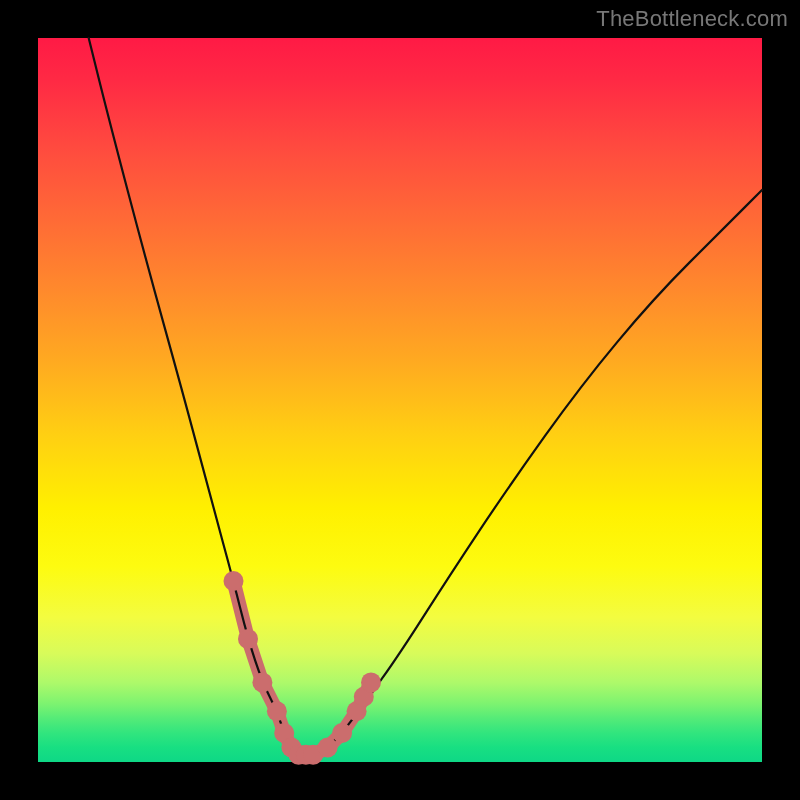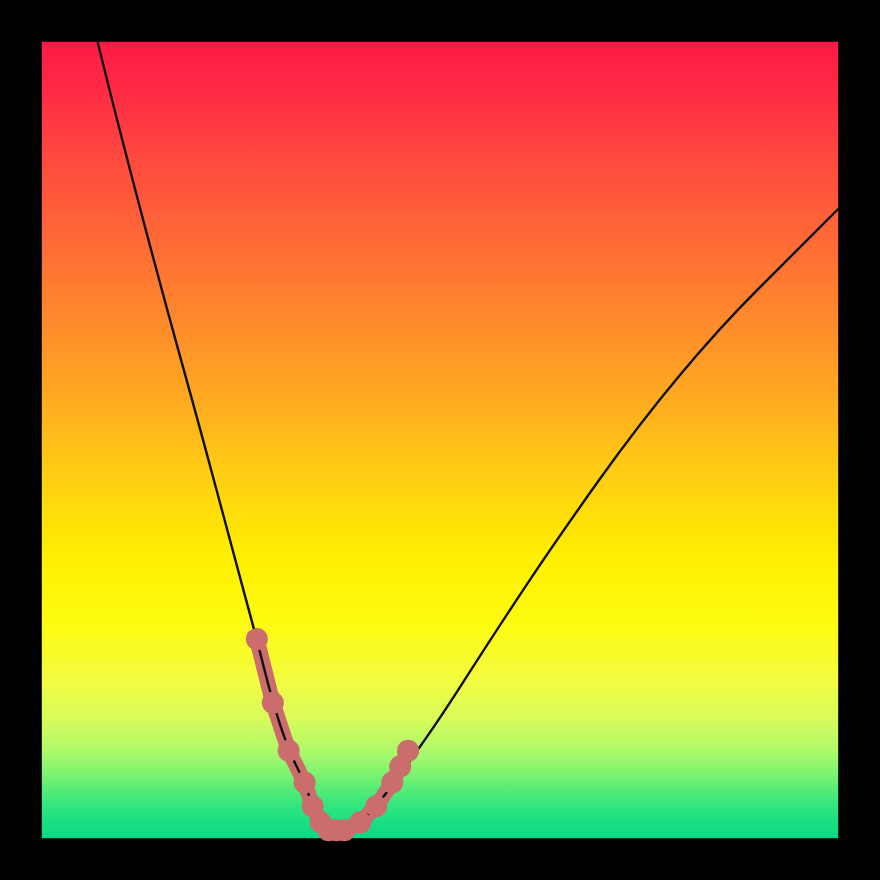--- a/index.html
+++ b/index.html
@@ -78,20 +78,21 @@
     stroke-width: 14;
     stroke-linecap: round;
     stroke-linejoin: round;
   }
 </style>
 </head>
 <body>
 
 <div class="frame">
 
+  <div class="watermark">TheBottleneck.com</div>
 
   <div class="plot-area">
     <svg class="curve" viewBox="0 0 724 724" preserveAspectRatio="none">
       <path id="bead-link" class="bead-link" d="M 195.5 543.0 L 210.0 600.9 L 224.4 644.4 L 238.9 673.3 L 246.2 695.0 L 253.4 709.5 L 260.6 716.8 L 267.9 716.8 L 275.1 716.8 L 289.6 709.5 L 304.1 695.0 L 318.6 673.3 L 325.8 658.8 L 333.0 644.4"></path>
       <path id="main-curve" class="curve-path" d="M 50.7 0.0 Q 50.7 0.0 61.5 43.4 Q 72.4 86.9 90.5 155.7 Q 108.6 224.4 126.7 289.6 Q 144.8 354.8 159.3 409.1 Q 173.8 463.4 184.6 503.2 Q 195.5 543.0 202.7 572.0 Q 210.0 600.9 217.2 622.6 Q 224.4 644.4 231.7 658.8 Q 238.9 673.3 242.5 684.2 Q 246.2 695.0 249.8 702.3 Q 253.4 709.5 257.0 713.1 Q 260.6 716.8 264.3 716.8 Q 267.9 716.8 271.5 716.8 Q 275.1 716.8 282.4 713.1 Q 289.6 709.5 296.8 702.3 Q 304.1 695.0 314.9 680.6 Q 325.8 666.1 343.9 640.7 Q 362.0 615.4 387.3 575.6 Q 412.7 535.8 441.6 492.3 Q 470.6 448.9 506.8 398.2 Q 543.0 347.5 579.2 304.1 Q 615.4 260.6 651.6 224.4 Q 687.8 188.2 705.9 170.1 T 724.0 152.0"></path>
       <g id="beads">
           <circle cx="195.5" cy="543.0" r="10" class="bead"></circle>
           <circle cx="210.0" cy="600.9" r="10" class="bead"></circle>
           <circle cx="224.4" cy="644.4" r="10" class="bead"></circle>
           <circle cx="238.9" cy="673.3" r="10" class="bead"></circle>

